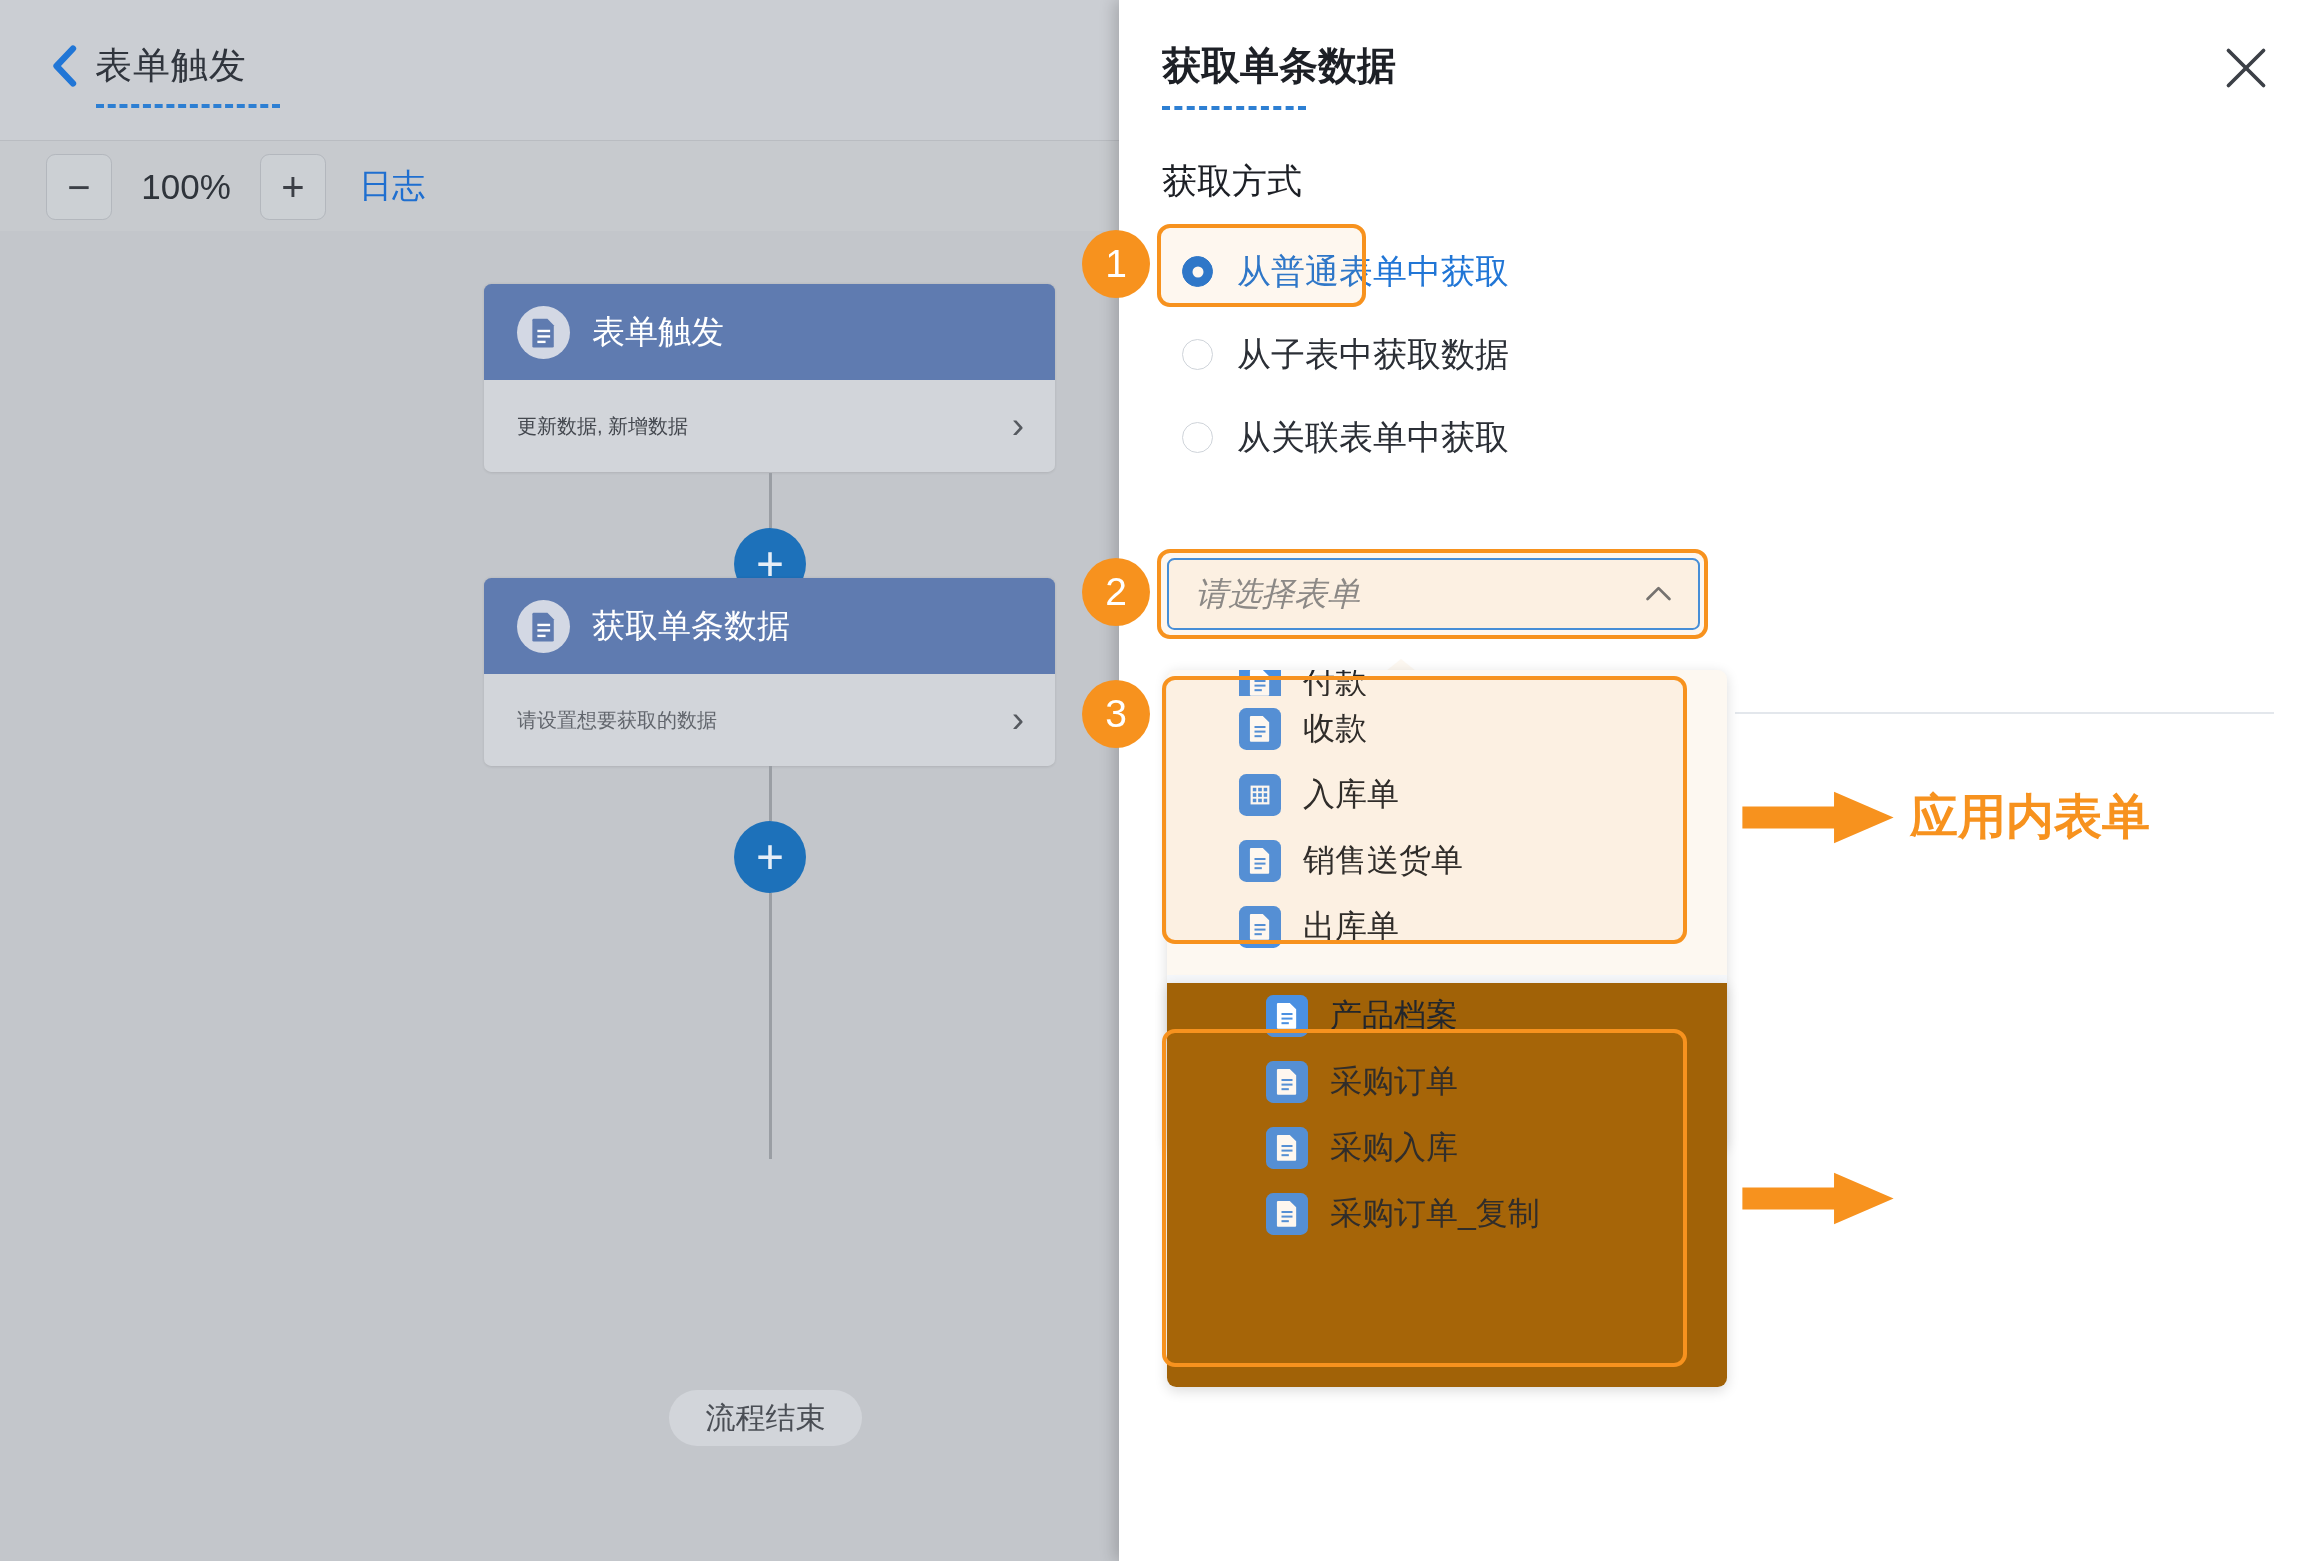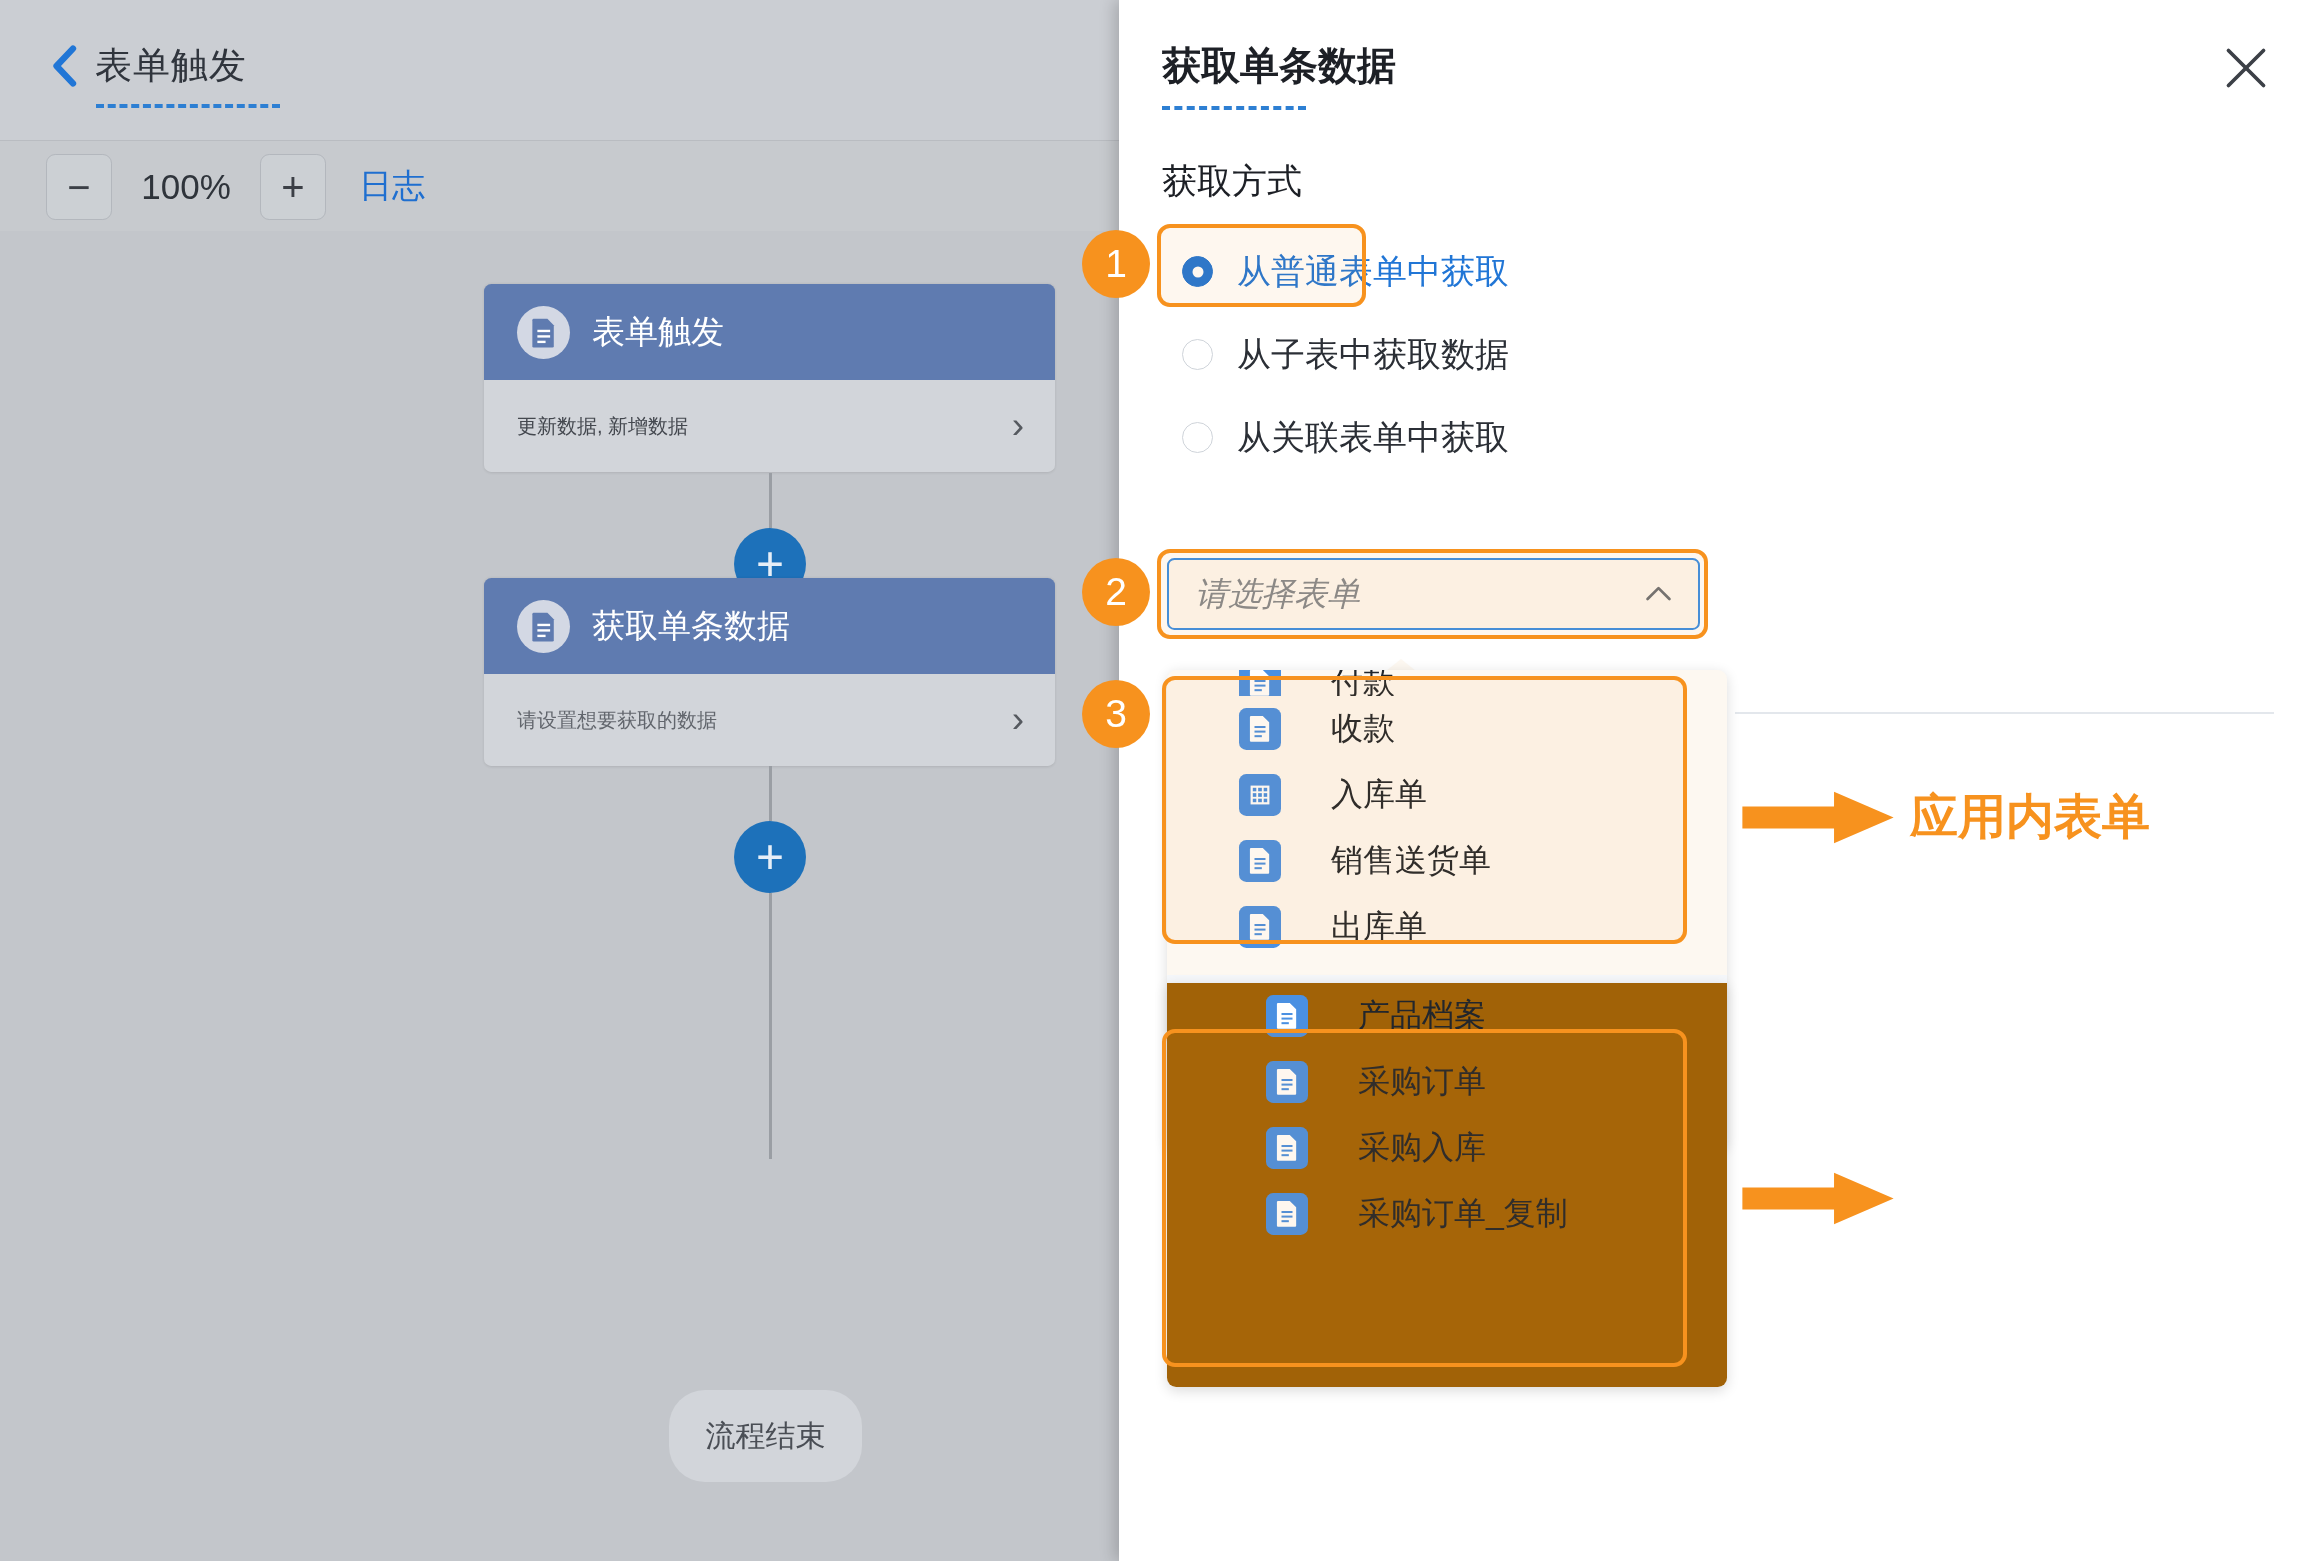--- a/index.html
+++ b/index.html
@@ -84,21 +84,21 @@
     position:absolute; width:72px; height:72px; border-radius:50%;
     background:#1d71ba; display:flex; align-items:center; justify-content:center;
     color:#e6eef7; font-size:48px; line-height:1; font-weight:300;
   }
   .connector-arrow {
     position:absolute; width:0; height:0;
     border-left:16.5px solid transparent; border-right:16.5px solid transparent;
     border-top:24px solid #9a9ea4;
   }
   #end-node {
-    position:absolute; left:669px; top:1159px; width:193px; height:92px;
+    position:absolute; left:669px; top:1159px; width:193px; height:56px;
     background:#d2d5da; border-radius:36px; display:flex;
     align-items:center; justify-content:center;
     font-size:30px; color:#4a4e55;
   }
 
   
   #right-panel {
     position:absolute; left:1119px; top:0; width:1199px; height:1561px;
     background:#ffffff;
     box-shadow:-5.5px 0 14.7px rgba(0,0,0,0.18);
@@ -182,21 +182,21 @@
     height:66px; display:flex; align-items:center; gap:22px;
     padding-left:72px;
   }
   .dd-item.child { padding-left:99px; }
   .dd-icon {
     width:42px; height:42px; border-radius:7.3px; flex:0 0 auto;
     display:flex; align-items:center; justify-content:center;
   }
   .dd-icon.blue  { background:#4a90e2; }
   .dd-icon.amber { background:#f5b945; }
-  .dd-label { font-size:32px; color:#22262c; white-space:nowrap;margin-left:28px; }
+  .dd-label { font-size:32px; color:#22262c; white-space:nowrap; }
   .dd-clip { height:26px; overflow:hidden; }
 
   #group-row {
     position:absolute; left:48px; top:975px; width:560px; height:72px;
     background:#f5f7fa; display:flex; align-items:center;
     gap:20px; padding-left:26px;
   }
   #group-caret { width:0;height:0;border-left:14.7px solid transparent;
     border-right:14.7px solid transparent;border-top:16.5px solid #474b52; }
 

